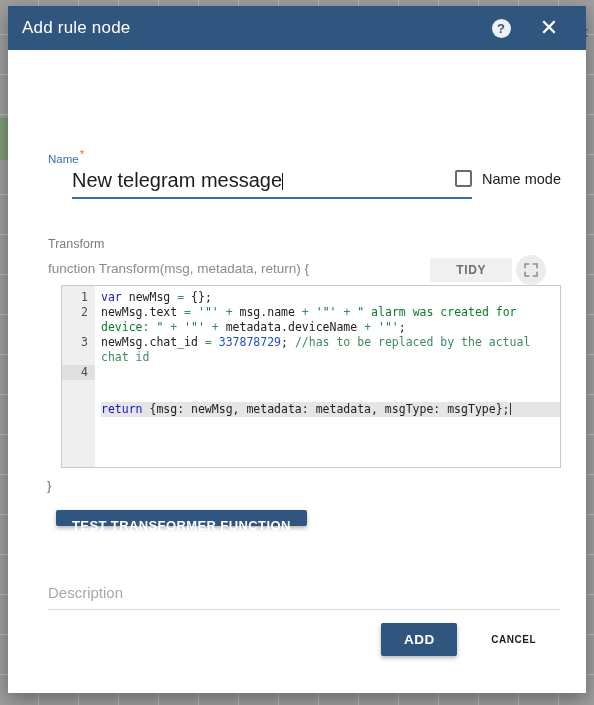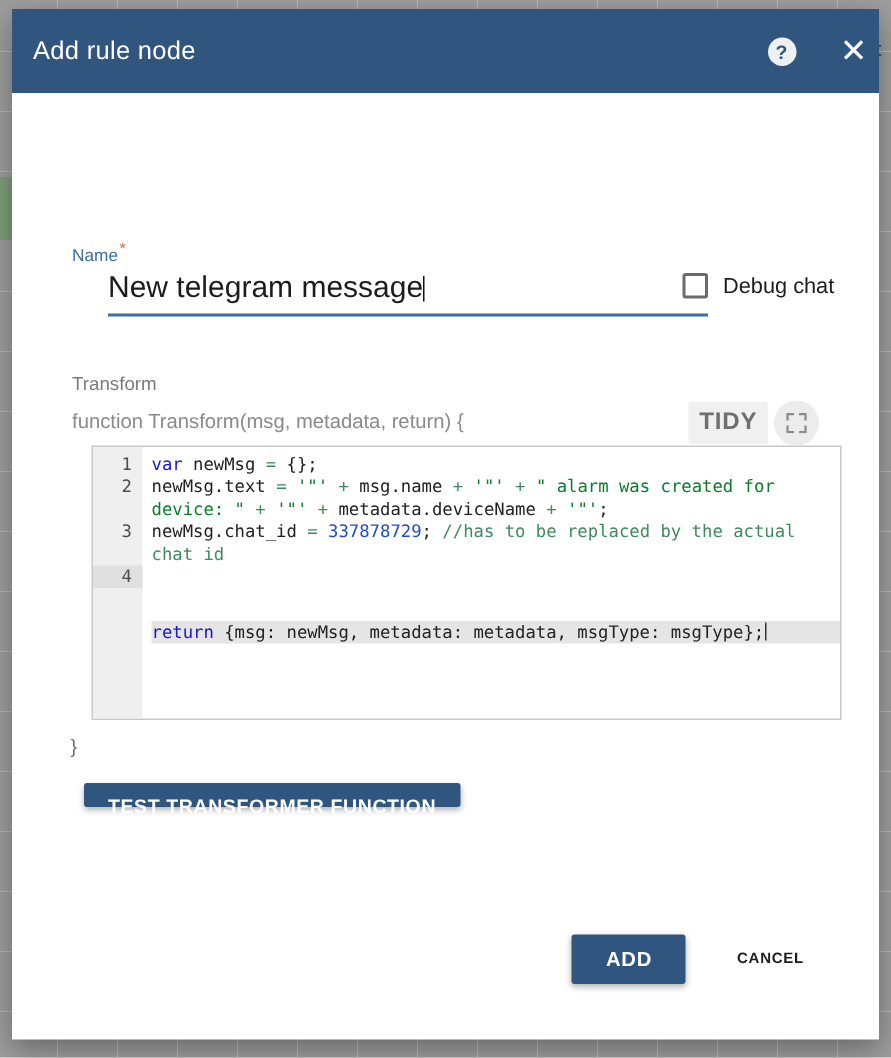--- a/index.html
+++ b/index.html
@@ -49,25 +49,25 @@
     width: 578px;
     height: 687px;
     background: #ffffff;
     box-shadow: 0 6px 18px rgba(0,0,0,0.35);
     overflow: hidden;
   }
 
   
   .titlebar {
     position: relative;
-    height: 56px;
+    height: 44px;
     background: #305680;
     display: flex;
     align-items: center;
-    padding: 0 2px 0 14px;
+    padding: 0 22px 0 14px;
     justify-content: flex-end;
   }
   .titlebar .title {
     color: #ffffff;
     font-size: 17px;
     letter-spacing: .2px;
     flex: 1 1 auto;
   }
   .icon-btn {
     width: 30px;
@@ -190,24 +190,24 @@
     position: absolute;
     right: 40px;
     top: 205px;
     display: flex;
     align-items: center;
     gap: 4px;
   }
   .tidy-btn {
     background: #f0f0f0;
     color: #6f6f6f;
-    font-size: 16px;
+    font-size: 12px;
     font-weight: bold;
     letter-spacing: .6px;
-    padding: 5px 7px;
+    padding: 5px 26px;
     border: none;
     border-radius: 2px;
     cursor: pointer;
     font-family: "Liberation Sans", sans-serif;
   }
   .fs-btn {
     width: 30px;
     height: 30px;
     border-radius: 50%;
     background: #ececec;
@@ -383,21 +383,21 @@
           <span>Name</span><span class="req-star">*</span>
         </div>
         <div class="text-input">
           <span>New telegram message</span><span class="caret"></span>
         </div>
       </div>
     </div>
 
     <div class="checkbox-row">
       <div class="checkbox"></div>
-      <div class="checkbox-label">Debug chat</div>
+      <div class="checkbox-label">Name mode</div>
     </div>
 
     <div class="transform-label">Transform</div>
     <div class="fn-signature">function Transform(msg, metadata, return) {</div>
 
     <div class="tidy-wrap">
       <button class="tidy-btn">TIDY</button>
       <div class="fs-btn">
         <svg width="14" height="14" viewBox="0 0 14 14">
           <path d="M1 4.6V1h3.6M9.4 1H13v3.6M13 9.4V13H9.4M4.6 13H1V9.4" fill="none" stroke="#8c8c8c" stroke-width="1.5" stroke-linecap="square"></path>
@@ -412,19 +412,23 @@
           <div style="margin-top: 15px;">3</div>
           <div class="ln-hl" style="margin-top: 15px;">4</div>
         </div>
       <div class="code"><span class="row"><span class="kw">var</span><span class="pun"> newMsg </span><span class="op">=</span><span class="pun"> {};</span></span><span class="row"><span class="pun">newMsg.text </span><span class="op">=</span><span class="str"> '"'</span><span class="op"> +</span><span class="pun"> msg.name </span><span class="op">+</span><span class="str"> '"'</span><span class="op"> +</span><span class="str"> " alarm was created for device: "</span><span class="op"> +</span><span class="str"> '"'</span><span class="op"> +</span><span class="pun"> metadata.deviceName </span><span class="op">+</span><span class="str"> '"'</span><span class="pun">;</span></span><span class="row"><span class="pun">newMsg.chat_id </span><span class="op">=</span><span class="num"> 337878729</span><span class="pun">; </span><span class="com">//has to be replaced by the actual chat id</span></span><span class="row hl"><span class="kw">return</span><span class="pun"> {msg: newMsg, metadata: metadata, msgType: msgType};</span><span class="code-caret"></span></span></div>
     </div>
 
     <div class="closing-brace">}</div>
 
     <button class="test-btn">TEST TRANSFORMER FUNCTION</button>
 
+    <div class="desc-field">
+      <div class="desc-placeholder">Description</div>
+      <div class="desc-underline"></div>
+    </div>
   </div>
 
   <div class="footer">
     <button class="add-btn">ADD</button>
     <button class="cancel-btn">CANCEL</button>
   </div>
 </div>
 
 </body></html>

